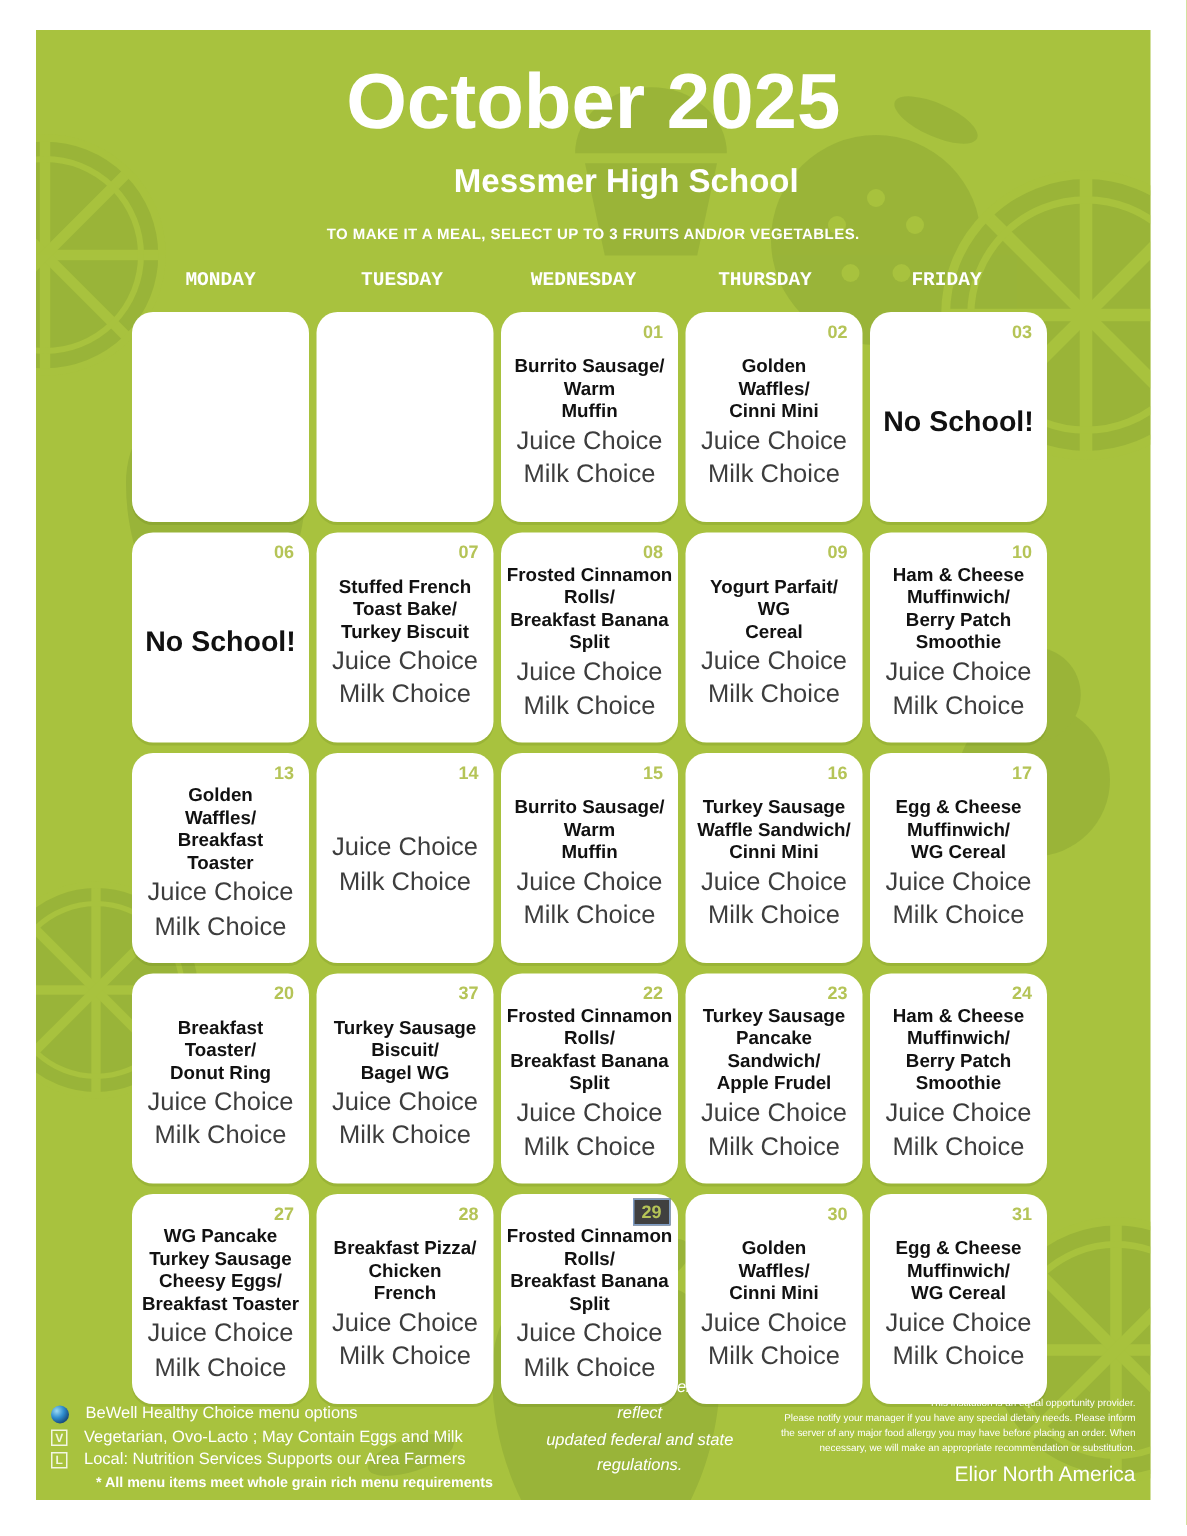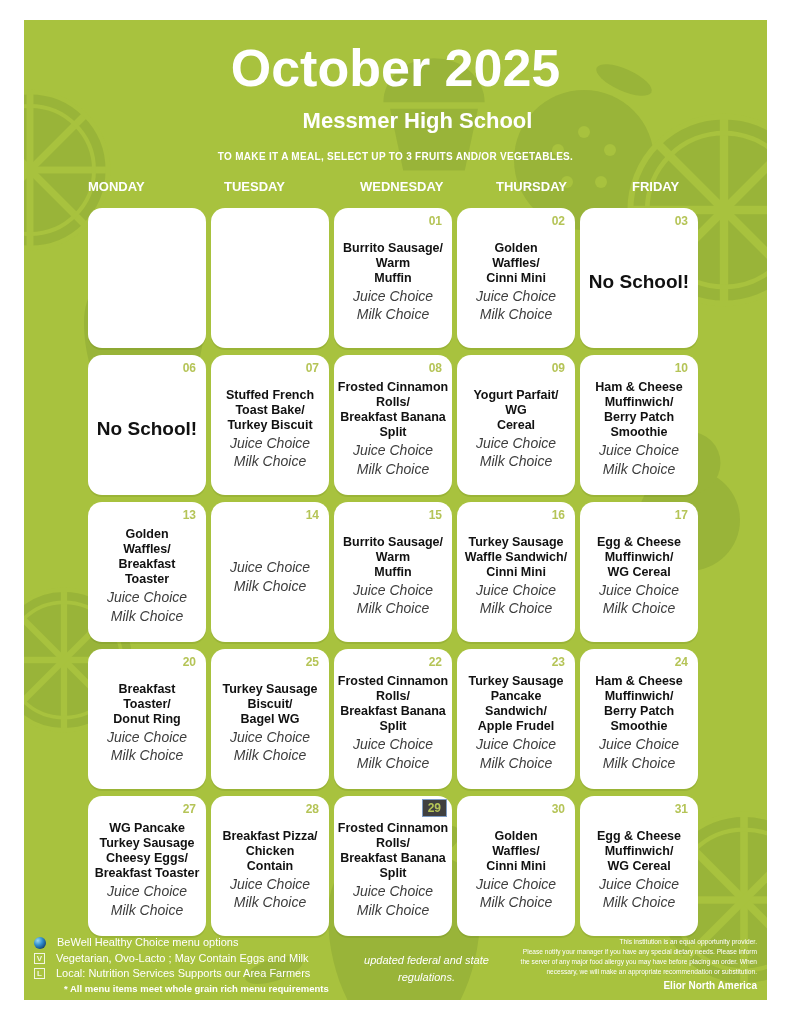--- a/index.html
+++ b/index.html
@@ -11,59 +11,59 @@
     position:absolute;left:24px;top:20px;width:743px;height:980px;
     background:var(--page-green,#a8c23e);overflow:hidden;
   }
   .watermark{position:absolute;inset:0;width:100%;height:100%;opacity:.8;color:var(--watermark-green,#97b139);}
   .header{position:relative;text-align:center;color:#fff;padding-top:18px;z-index:2;}
   .title{font-size:52px;font-weight:bold;}
   .school{font-size:22px;font-weight:bold;margin-top:10px;padding-left:44px;}
   .note{font-size:10px;font-weight:bold;margin-top:17px;letter-spacing:.3px;}
   .weekday-row{
     position:absolute;left:64px;top:159px;width:610px;z-index:2;
-    display:grid;grid-template-columns:repeat(5,118px);gap:18px;
-    color:#fff;font-weight:bold;font-size:13px;
+    display:grid;grid-template-columns:repeat(5,118px);gap:3px;
+    color:#fff;font-weight:bold;font-size:13px;text-align:center;font-family:Liberation Mono, monospace;
   }
   .grid{
     position:absolute;left:64px;top:188px;width:666px;z-index:2;
     display:grid;grid-template-columns:repeat(5,118px);grid-auto-rows:140px;gap:7px 5px;border-radius:26px;
   }
   .cell{
     position:relative;background:#fff;border-radius:14px;
     display:flex;flex-direction:column;justify-content:center;text-align:center;
     padding:16px 3px 8px;box-sizing:border-box;
     box-shadow:0 2px 0 rgba(60,80,0,.12);
   }
   .date{
     position:absolute;top:6px;right:10px;font-weight:bold;font-size:12px;
     color:var(--date-green,#b5c457);
   }
   .date.boxed{border:1px solid var(--box-border,#7e9cc4);background:#404040;padding:1px 5px;top:3px;right:5px;}
   .menu{font-weight:bold;font-size:12.5px;line-height:1.2;color:var(--menu-text,#111);}
-  .choices{font-size:14px;line-height:1.3;color:var(--choice-text,#3d3d3d);margin-top:1px;font-style:italic;}
+  .choices{font-size:17px;line-height:1.3;color:var(--choice-text,#3d3d3d);margin-top:1px;}
   .noschool{font-size:19px;}
   .footer{
     position:absolute;left:10px;right:10px;bottom:5px;z-index:2;
     display:flex;align-items:flex-end;color:#fff;
   }
   .legend-col{width:302px;}
   .legend-row{display:flex;align-items:center;gap:11px;font-size:11px;line-height:13px;margin-top:2.5px;}
   .bewell{
     width:12px;height:12px;border-radius:50%;flex:0 0 12px;
     background:radial-gradient(circle at 32% 30%, #9bd9f3 0%, var(--bewell-blue,#2f8ecf) 40%, #14406f 80%);
   }
   .lettericon{
     width:11px;height:11px;border:1px solid rgba(255,255,255,.85);flex:0 0 11px;box-sizing:border-box;
     font-size:8px;font-weight:bold;display:flex;align-items:center;justify-content:center;color:#f2f7df;
   }
   .footnote{font-size:9.5px;font-weight:bold;margin:3px 0 1px 30px;}
   .amendment{flex:1;text-align:center;font-style:italic;font-size:11px;line-height:1.6;margin-bottom:8px;}
   .fineprint{width:240px;text-align:right;font-size:6.6px;line-height:1.5;margin-bottom:2px;}
-  .brand{font-size:10px;font-weight:bold;margin-top:1px;}
+  .brand{font-size:14px;font-weight:normal;margin-top:1px;}
 </style>
 </head>
 <body>
 
 <div class="page">
 
   <svg class="watermark" viewBox="0 0 743 980" preserveAspectRatio="none" aria-hidden="true">
     <defs>
       <g id="citrus">
         <circle r="78" fill="currentColor"></circle>
@@ -278,21 +278,21 @@
           <div>Breakfast</div>
           <div>Toaster/</div>
           <div>Donut Ring</div>
         </div>
         <div class="choices">
           <div>Juice Choice</div>
           <div>Milk Choice</div>
         </div>
       </div>
       <div class="cell">
-        <div class="date">25</div>
+        <div class="date">37</div>
         <div class="menu">
           <div>Turkey Sausage</div>
           <div>Biscuit/</div>
           <div>Bagel WG</div>
         </div>
         <div class="choices">
           <div>Juice Choice</div>
           <div>Milk Choice</div>
         </div>
       </div>
@@ -346,21 +346,21 @@
         <div class="choices">
           <div>Juice Choice</div>
           <div>Milk Choice</div>
         </div>
       </div>
       <div class="cell">
         <div class="date">28</div>
         <div class="menu">
           <div>Breakfast Pizza/</div>
           <div>Chicken</div>
-          <div>Contain</div>
+          <div>French</div>
         </div>
         <div class="choices">
           <div>Juice Choice</div>
           <div>Milk Choice</div>
         </div>
       </div>
       <div class="cell">
         <div class="date boxed">29</div>
         <div class="menu">
           <div>Frosted Cinnamon</div>
@@ -411,20 +411,21 @@
             <div>Vegetarian, Ovo-Lacto ; May Contain Eggs and Milk</div>
           </div>
           <div class="legend-row">
             <div class="lettericon">L</div>
             <div>Local: Nutrition Services Supports our Area Farmers</div>
           </div>
         </div>
       <div class="footnote">* All menu items meet whole grain rich menu requirements</div>
     </div>
     <div class="amendment">
+        <div>May be subject to amendment to reflect</div>
         <div>updated federal and state regulations.</div>
       </div>
     <div class="fineprint">
       <div>
           <div>This institution is an equal opportunity provider.</div>
           <div>Please notify your manager if you have any special dietary needs. Please inform</div>
           <div>the server of any major food allergy you may have before placing an order. When</div>
           <div>necessary, we will make an appropriate recommendation or substitution.</div>
         </div>
       <div class="brand">Elior North America</div>

